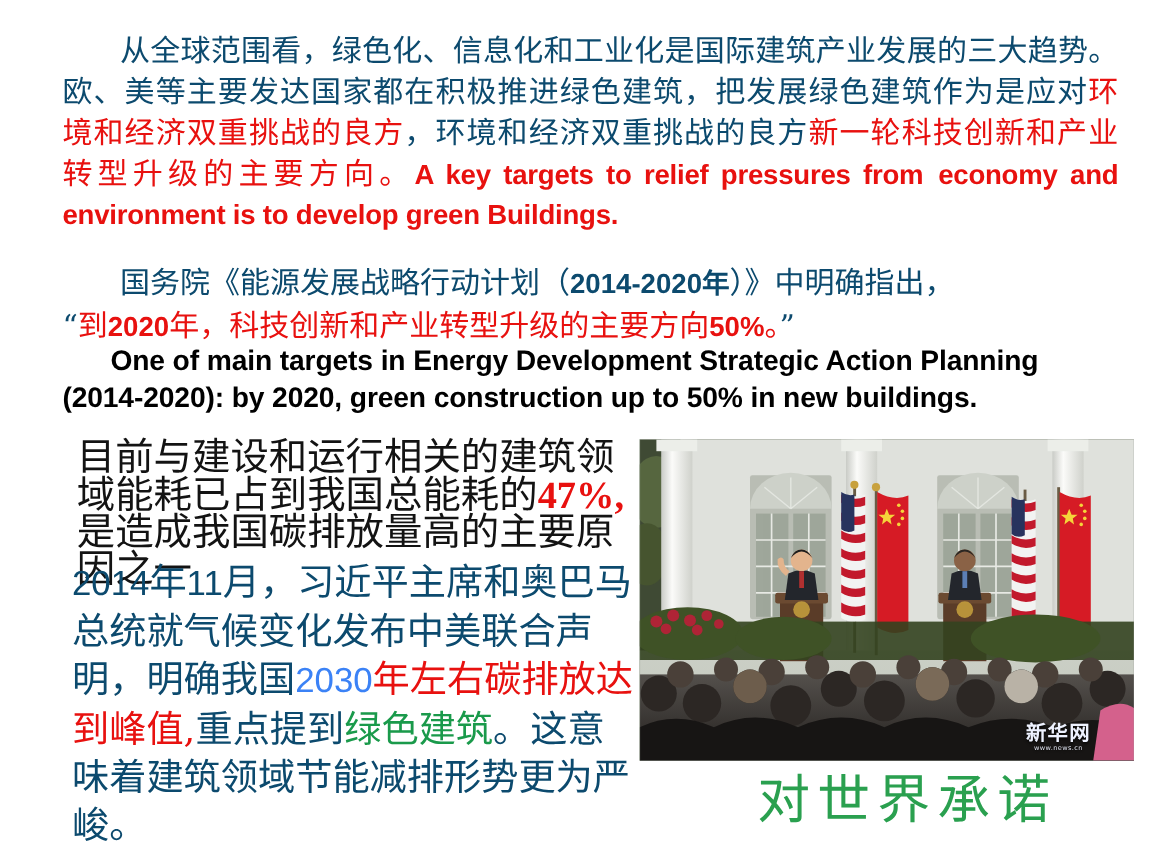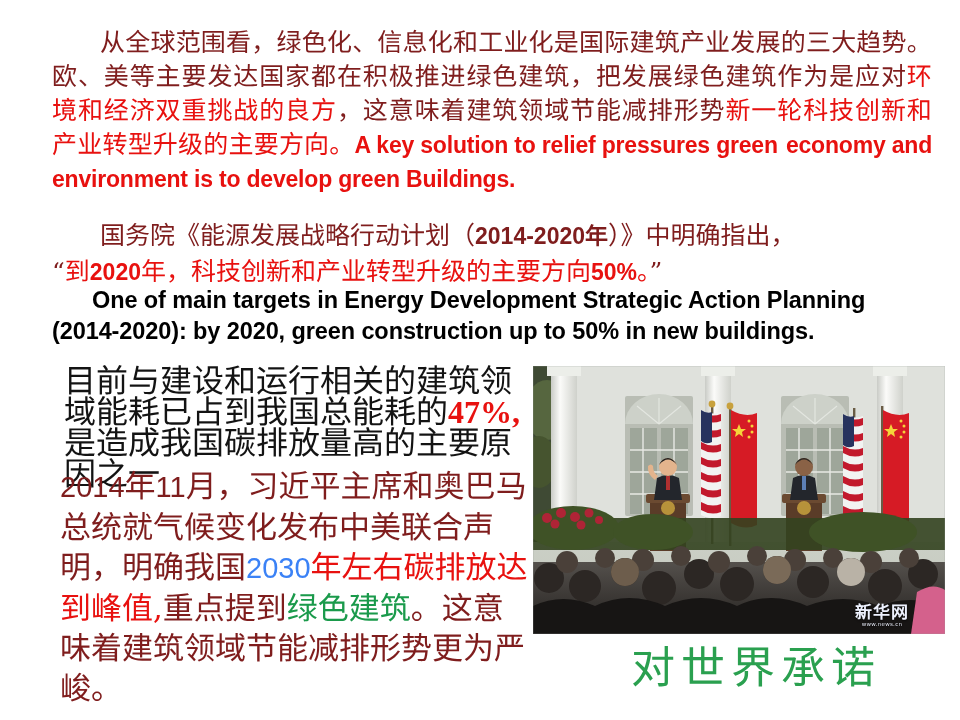--- a/index.html
+++ b/index.html
@@ -15,21 +15,21 @@
     position: relative;
     width: 960px;
     height: 720px;
     background: #ffffff;
     overflow: hidden;
   }
 
   
   .red   { color: #e8110f; }
   .green { color: #1a9a4b; margin-top: 44px; }
-  .black { color: #7f1d1d; }
+  .black { color: #0c4a6e; }
 
   
   #para-global {
     position: absolute;
     left: 52px;
     top: 26px;
     width: 880px;
     font-family: "DejaVu Serif", "Liberation Serif", serif;
     font-size: 25px;
     line-height: 34px;
@@ -167,21 +167,21 @@
     letter-spacing: .3px;
     opacity: .92;
   }
 </style>
 </head>
 <body>
 
 <div id="slide">
 
   <div id="para-global">
-    <span class="indent"></span><span class="black">从全球范围看，绿色化、信息化和工业化是国际建筑产业发展的三大趋</span><span class="black">势。欧、美等主要发达国家都在积极推进绿色建筑，把发展绿色建筑作为</span><span class="black">是应对</span><span class="red">环境和经济双重挑战的良方</span><span class="black">，这意味着建筑领域节能减排形势</span><span class="red">新一轮</span><span class="red">科技创新和产业转型升级的主要方向。</span><span class="red eng">A key solution to relief pressures green</span>
+    <span class="indent"></span><span class="black">从全球范围看，绿色化、信息化和工业化是国际建筑产业发展的三大趋</span><span class="black">势。欧、美等主要发达国家都在积极推进绿色建筑，把发展绿色建筑作为</span><span class="black">是应对</span><span class="red">环境和经济双重挑战的良方</span><span class="black">，环境和经济双重挑战的良方</span><span class="red">新一轮</span><span class="red">科技创新和产业转型升级的主要方向。</span><span class="red eng">A key targets to relief pressures from</span>
     <span class="red eng">economy and environment is to develop green Buildings.</span>
   </div>
 
   <div id="para-council">
     <div>
       <span class="indent"></span><span class="black">国务院《能源发展战略行动计划（</span><span class="black yr">2014-2020年</span><span class="black">）》中明确指出，</span>
     </div>
     <div id="council-line2">
       <span class="black">“</span><span class="red">到</span><span class="red yr">2020</span><span class="red">年，科技创新和产业转型升级的主要方向</span><span class="red yr">50%</span><span class="red">。</span><span class="black">”</span>
     </div>

